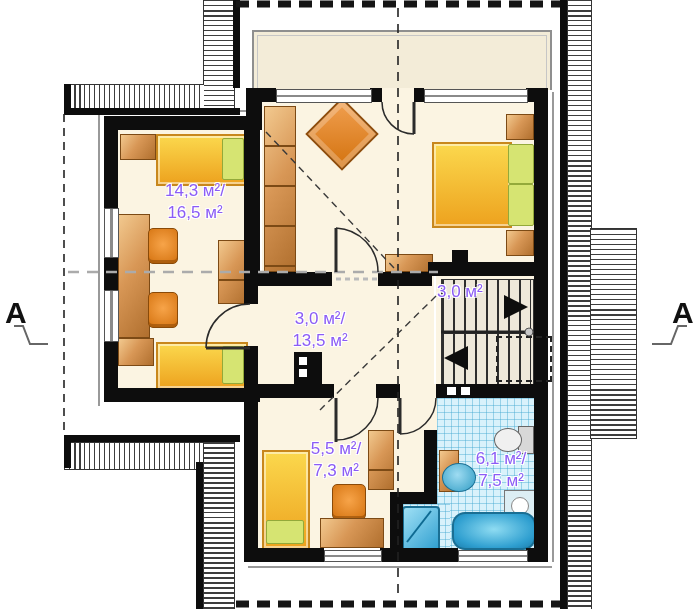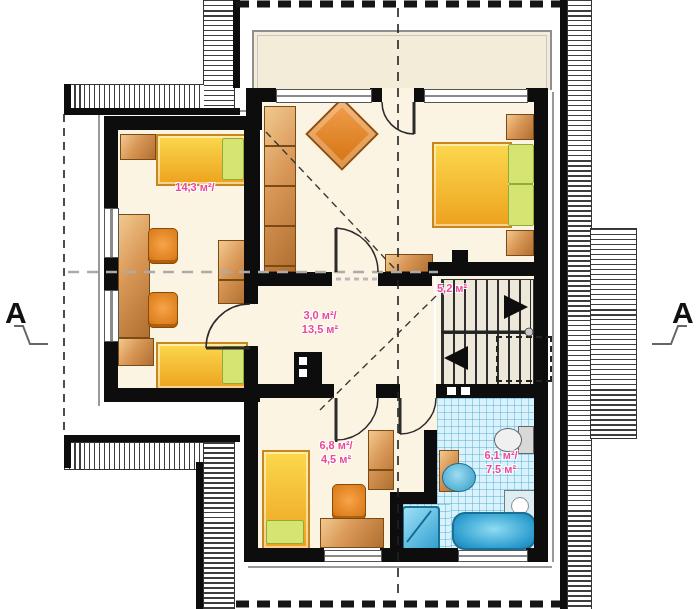--- a/index.html
+++ b/index.html
@@ -37,21 +37,21 @@
          border:1px solid #8a4a08;border-radius:5px;z-index:2;
          box-shadow:inset 0 -3px 0 rgba(120,60,0,.45)}
   .armchair{position:absolute;background:linear-gradient(135deg,#f1a051,#d3720e);
             border:2px solid #8f4d0c;box-shadow:inset 0 0 0 5px rgba(255,255,255,.25);
             transform:rotate(45deg);z-index:2}
   .flight{position:absolute;background-color:#eee8da;z-index:2;
           background-image:repeating-linear-gradient(to right,#2e2e2e 0 1.5px,rgba(0,0,0,0) 1.5px 11px);
           border:1px solid #333}
   .dashrect{position:absolute;border:2px dashed #222;z-index:5}
   .thin{position:absolute;background:#999;z-index:0}
-  .lbl{position:absolute;font-weight:bold;font-size:11px;line-height:1.3;color:#ec4899;
+  .lbl{position:absolute;font-weight:normal;font-size:17px;line-height:1.3;color:#8b5cf6;
        text-align:center;white-space:nowrap;z-index:9;
        text-shadow:1px 1px 0 #fff,-1px 1px 0 #fff,1px -1px 0 #fff,-1px -1px 0 #fff}
   .marker-a{position:absolute;font-weight:800;font-size:30px;color:#111;z-index:9;line-height:1}
   .chimney{position:absolute;background:#0d0d0d;z-index:4}
   .hole{position:absolute;background:#fff;z-index:5}
   .fix{position:absolute;z-index:2}
   #overlay{position:absolute;left:0;top:0;z-index:8;pointer-events:none}
 </style>
 </head>
 <body>
@@ -210,31 +210,32 @@
     <polygon points="504,295 504,319 528,307" fill="#0d0d0d"></polygon>
     <polygon points="468,346 468,370 444,358" fill="#0d0d0d"></polygon>
     <line x1="407" y1="542" x2="431" y2="511" stroke="#0e6a92" stroke-width="2"></line>
 
     <polyline points="14,326 23,326 30,344 48,344" stroke="#666" stroke-width="2" fill="none"></polyline>
     <polyline points="652,344 671,344 678,326 687,326" stroke="#666" stroke-width="2" fill="none"></polyline>
   </svg>
 
   <div class="lbl" style="left:138px;top:180px;width:114px">
     <div>14,3 м²/</div>
+    <div>16,5 м²</div>
   </div>
   <div class="lbl" style="left:437px;top:281px;width:60px;text-align:left">
-    <div>5,2 м²</div>
+    <div>3,0 м²</div>
   </div>
   <div class="lbl" style="left:280px;top:308px;width:80px">
     <div>3,0 м²/</div>
     <div>13,5 м²</div>
   </div>
   <div class="lbl" style="left:296px;top:438px;width:80px">
-    <div>6,8 м²/</div>
-    <div>4,5 м²</div>
+    <div>5,5 м²/</div>
+    <div>7,3 м²</div>
   </div>
   <div class="lbl" style="left:468px;top:448px;width:66px">
     <div>6,1 м²/</div>
     <div>7,5 м²</div>
   </div>
 
   <div class="marker-a" style="left:5px;top:298px">A</div>
   <div class="marker-a" style="left:672px;top:298px">A</div>
 
 </div>

